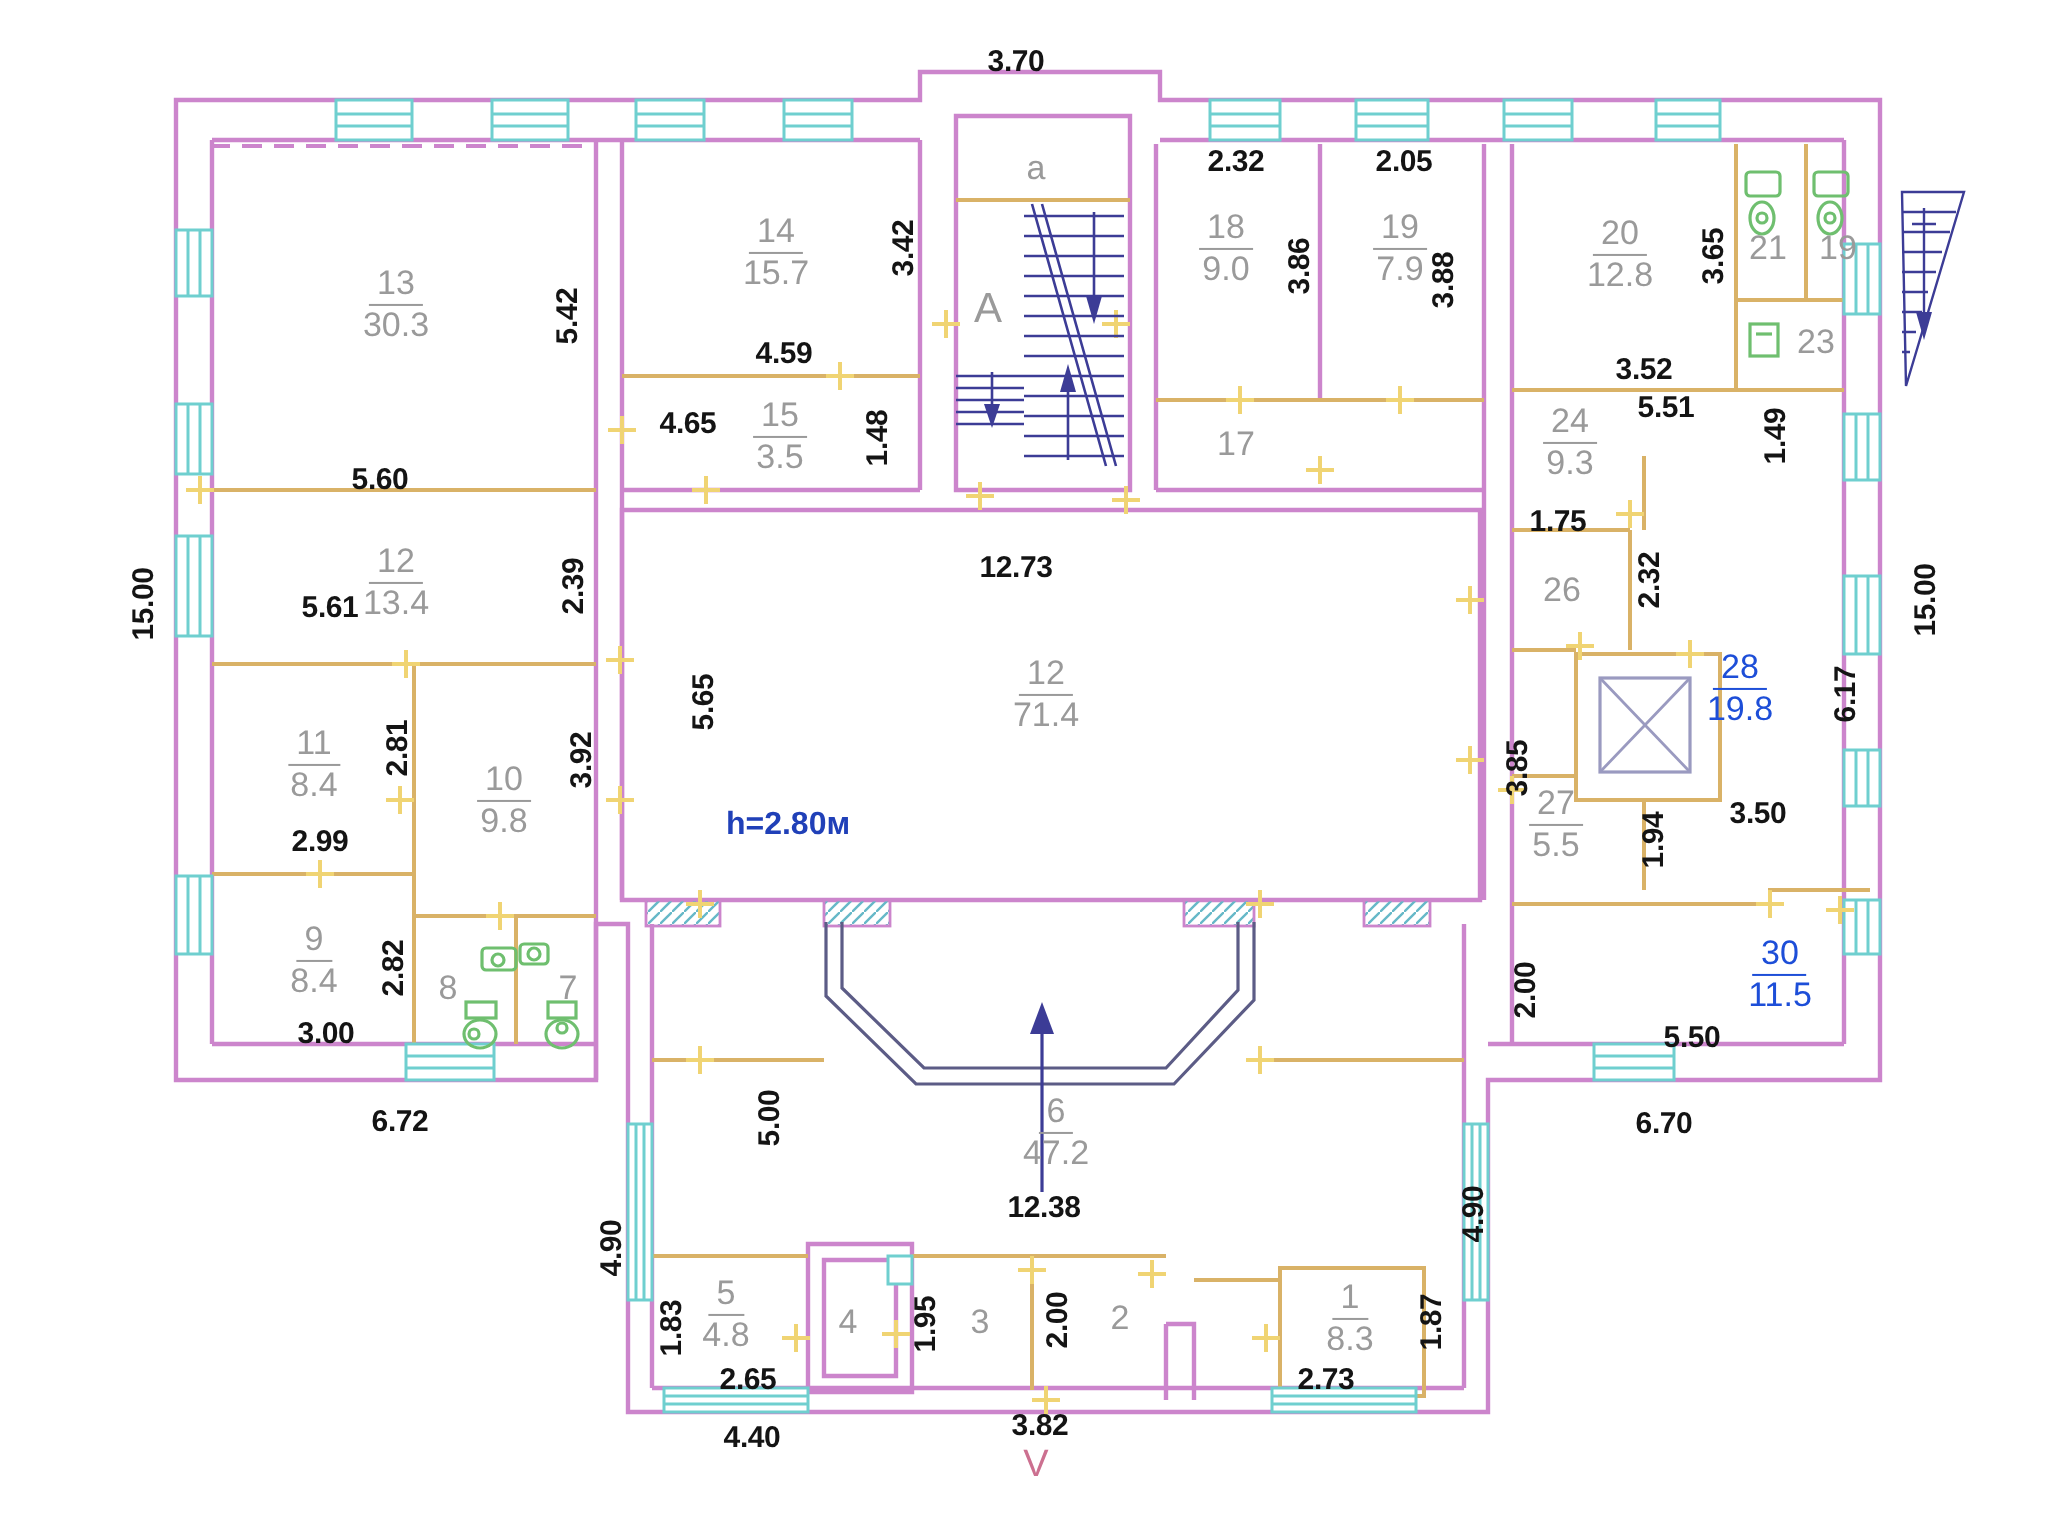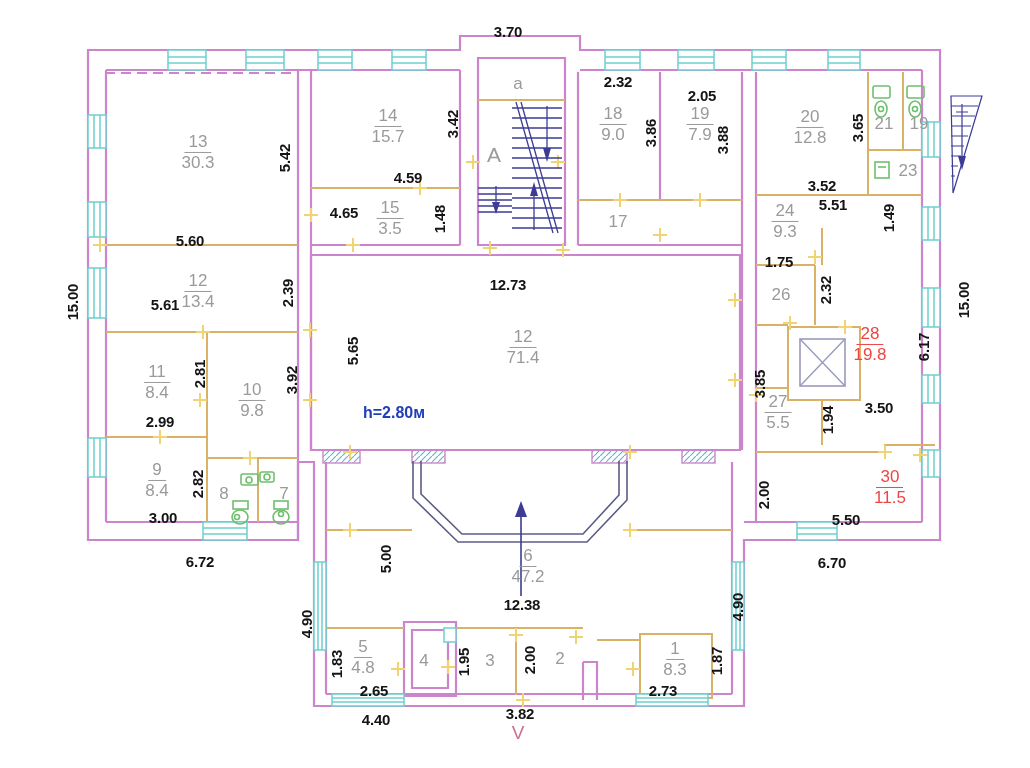--- a/index.html
+++ b/index.html
@@ -6,21 +6,21 @@
   #plan{position:relative;width:1030px;height:768px;background:#fff;overflow:hidden;
         font-family:"Liberation Sans",sans-serif;}
   #plan svg{position:absolute;left:0;top:0;}
   .dim{position:absolute;transform:translate(-50%,-50%);font-weight:bold;font-size:15px;
        color:#141414;white-space:nowrap;letter-spacing:-0.2px;}
   .dim.v{transform:translate(-50%,-50%) rotate(-90deg);}
   .room-label{position:absolute;transform:translate(-50%,-50%);text-align:center;
        color:#9a9a9a;font-size:17px;line-height:1.12;white-space:nowrap;}
   .room-label .num{display:inline-block;padding:0 4px;}
   .room-label .num.u{border-bottom:1.6px solid currentColor;padding-bottom:1px;}
-  .room-label.accent{color:#ef4444;}
+  .room-label.accent{color:#1d4ed8;}
   .room-label.big{font-size:21px;}
   .note{position:absolute;transform:translate(-50%,-50%);font-weight:bold;font-size:16px;
        color:#2040b8;white-space:nowrap;}
   .marker{position:absolute;transform:translate(-50%,-50%);font-size:19px;color:#cc7090;}
 </style>
 </head>
 <body>
 
 <div id="plan">
 
@@ -241,24 +241,24 @@
 <div class="room-label" style="left:675px;top:659px"><span class="num u">1</span><br><span>8.3</span></div>
 <div class="room-label" style="left:518px;top:84px"><span class="num">a</span></div>
 <div class="room-label big" style="left:494px;top:155px"><span class="num">A</span></div>
 
 <span class="dim" style="left:508px;top:31px">3.70</span>
 <span class="dim" style="left:190px;top:240px">5.60</span>
 <span class="dim" style="left:165px;top:304px">5.61</span>
 <span class="dim" style="left:160px;top:421px">2.99</span>
 <span class="dim" style="left:163px;top:517px">3.00</span>
 <span class="dim" style="left:200px;top:561px">6.72</span>
-<span class="dim" style="left:408px;top:177px">4.59</span>
+<span class="dim" style="left:392px;top:177px">4.59</span>
 <span class="dim" style="left:344px;top:212px">4.65</span>
 <span class="dim" style="left:618px;top:81px">2.32</span>
-<span class="dim" style="left:702px;top:95px">2.05</span>
+<span class="dim" style="left:702px;top:81px">2.05</span>
 <span class="dim" style="left:822px;top:185px">3.52</span>
 <span class="dim" style="left:833px;top:204px">5.51</span>
 <span class="dim" style="left:779px;top:261px">1.75</span>
 <span class="dim" style="left:508px;top:284px">12.73</span>
 <span class="dim" style="left:879px;top:407px">3.50</span>
 <span class="dim" style="left:846px;top:519px">5.50</span>
 <span class="dim" style="left:832px;top:562px">6.70</span>
 <span class="dim" style="left:522px;top:604px">12.38</span>
 <span class="dim" style="left:374px;top:690px">2.65</span>
 <span class="dim" style="left:376px;top:719px">4.40</span>

